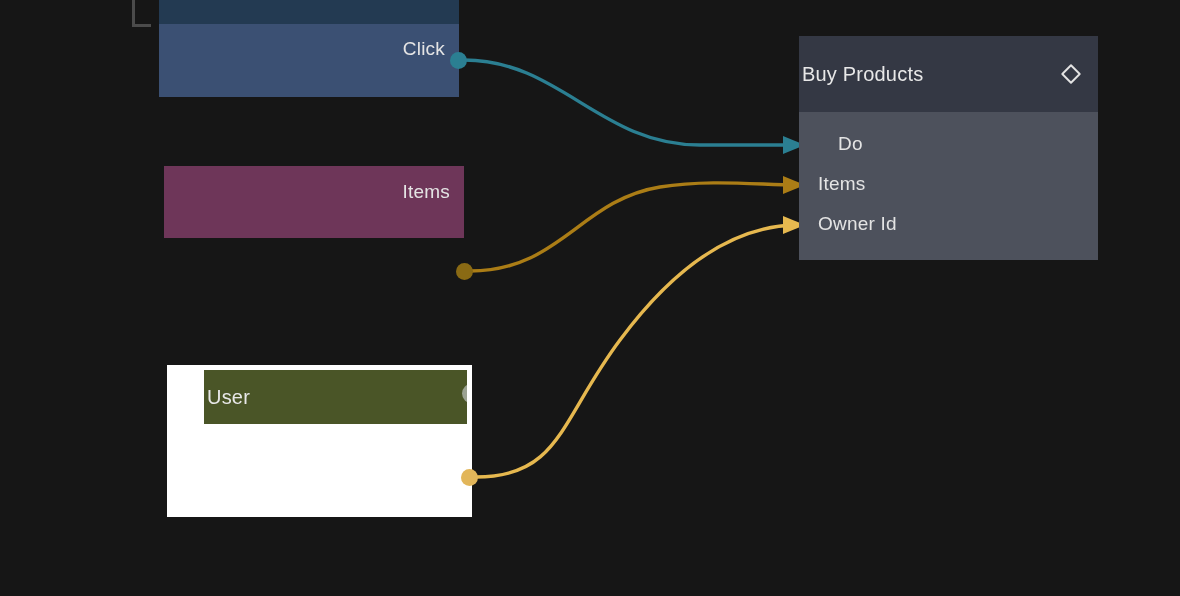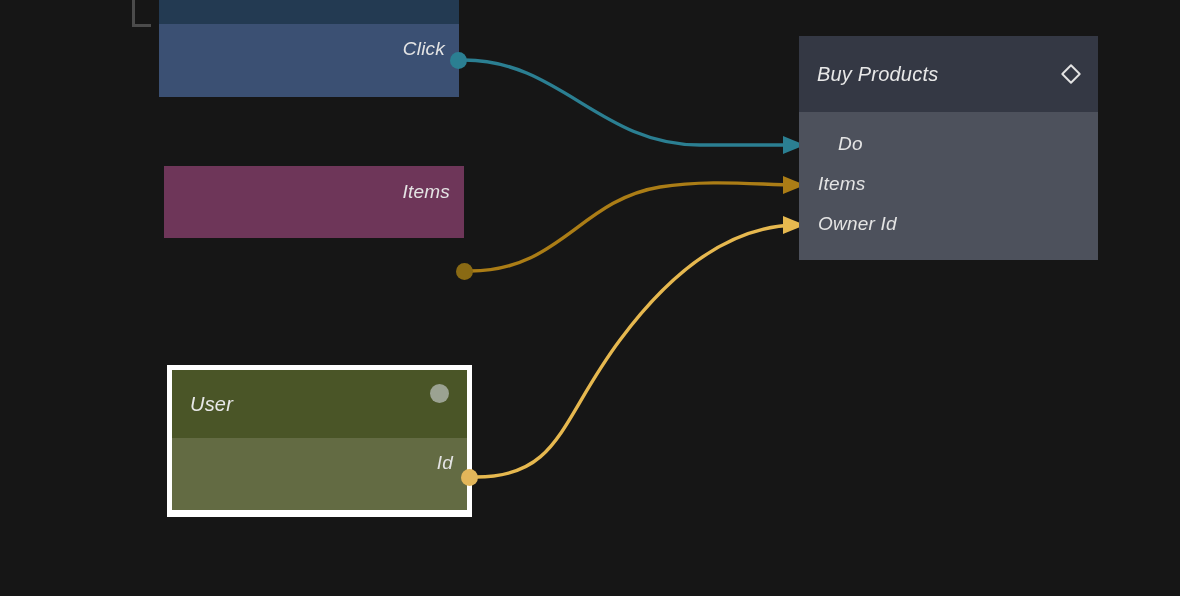--- a/index.html
+++ b/index.html
@@ -7,21 +7,20 @@
     padding: 0;
     background: #161616;
   }
   #canvas {
     position: relative;
     width: 1180px;
     height: 596px;
     background: #161616;
     overflow: hidden;
     font-family: "Liberation Sans", sans-serif;
-    font-style: italic;
     -webkit-font-smoothing: antialiased;
   }
   #edge-layer {
     position: absolute;
     left: 0;
     top: 0;
     width: 1180px;
     height: 596px;
     pointer-events: none;
   }
@@ -31,21 +30,21 @@
     position: absolute;
     box-sizing: border-box;
     overflow: hidden;
   }
   .node-header {
     position: relative;
     box-sizing: border-box;
     display: flex;
     align-items: center;
     justify-content: space-between;
-    padding: 0 16px 0 18px;
+    padding: 0 16px 0 3px;
     width: 100%;
   }
   .node-title {
     color: #e8e8e8;
     font-size: 20px;
     letter-spacing: 0.2px;
     white-space: nowrap;
   }
   .node-body {
     position: relative;
@@ -126,22 +125,23 @@
   
   #node-user {
     left: 167px;
     top: 365px;
     width: 305px;
     height: 152px;
     border: 5px solid #ffffff;
     background: #ffffff;
   }
   #node-user .node-header {
-    height: 68px;
+    height: 54px;
     background: #4a5527;
+    margin-left: 32px;
   }
   #node-user .node-body {
     height: 72px;
     background: #636b43;
   }
   #node-user .node-header { justify-content: flex-start; }
   #node-user .port-row { top: 14px; }
   #user-badge {
     position: absolute;
     right: 18px;
@@ -216,25 +216,20 @@
       </div>
     </div>
   </div>
 
   <div class="port-dot" style="left:456px; top:263px; width:17px; height:17px; background:#8a6a14;"></div>
 
   <div class="node" id="node-user">
     <div class="node-header">
       <span class="node-title">User</span>
       <span id="user-badge"></span>
-    </div>
-    <div class="node-body">
-      <div class="port-row out">
-        <span class="port-label">Id</span>
-      </div>
     </div>
   </div>
 
   <div class="port-dot" style="left:461px; top:469px; width:17px; height:17px; background:#e2b65a;"></div>
 
   <div class="node" id="node-action">
     <div class="node-header">
       <span class="node-title">Buy Products</span>
       <span>
         <svg class="diamond-icon" viewBox="0 0 24 24">

